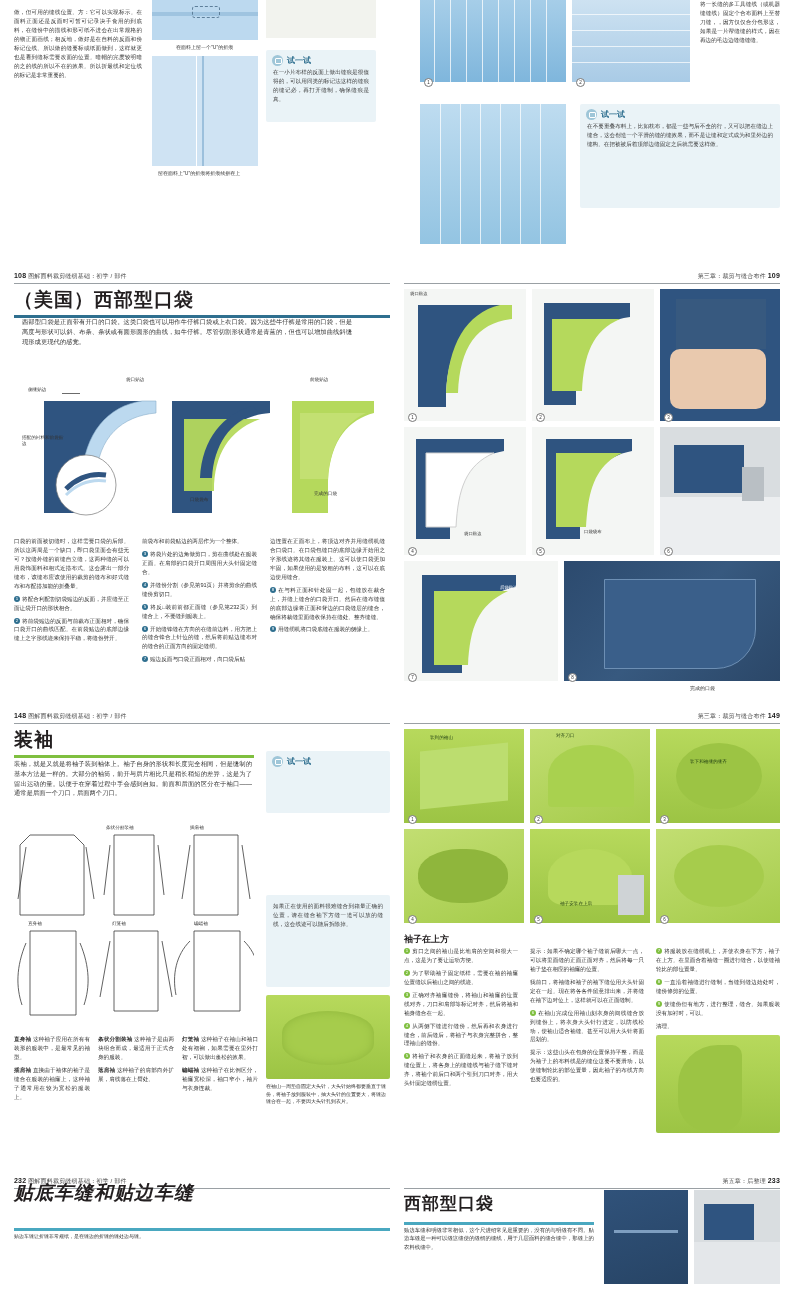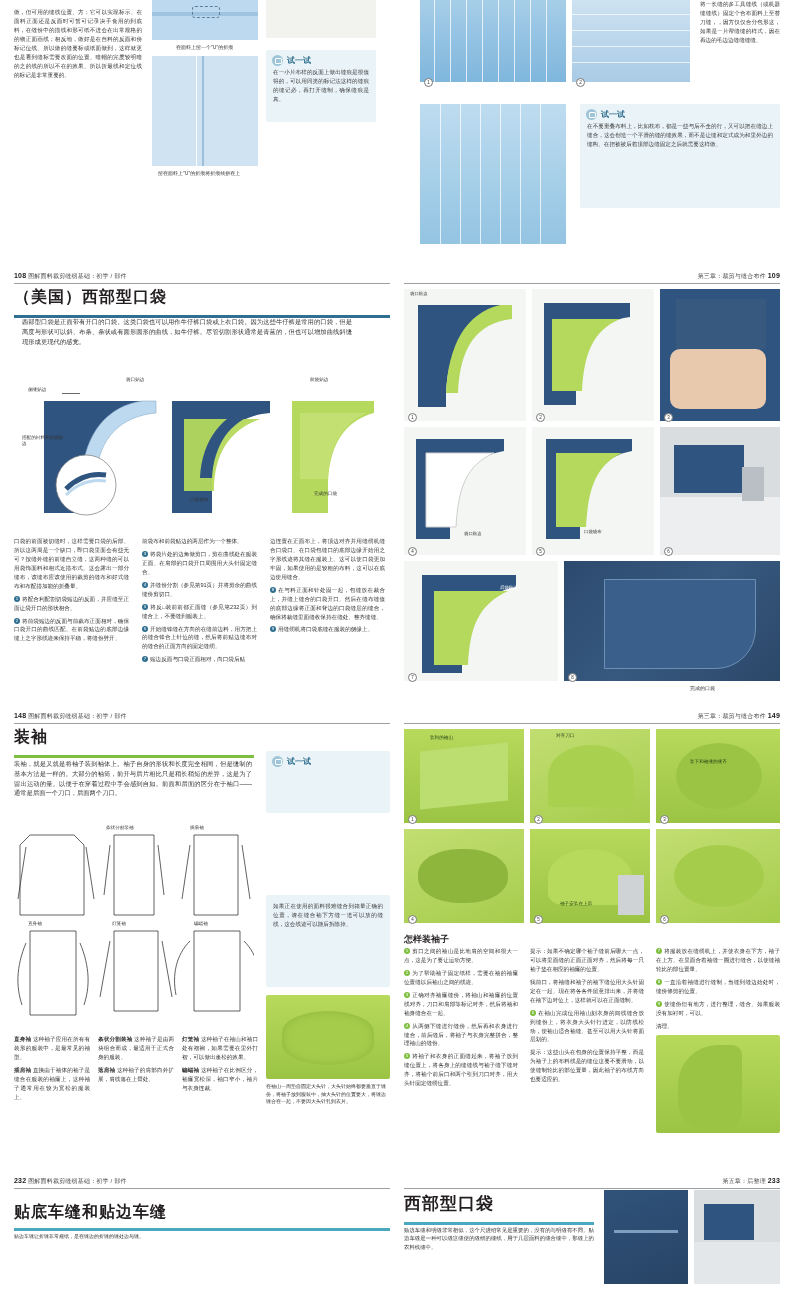--- a/index.html
+++ b/index.html
@@ -8,21 +8,21 @@
 
   
   .spread{position:relative;width:790px;background:#fff;}
 
   .hdr{font-size:6px;color:#4a4a4a;letter-spacing:.2px;}
   .hdr .pg{font-weight:bold;color:#1a1a1a;font-size:7px;}
   .hdr-bar{position:relative;height:12px;border-bottom:1px solid #9aa0a4;}
   .hdr-bar .left{position:absolute;left:0;bottom:2px;}
   .hdr-bar .right{position:absolute;right:0;bottom:2px;}
 
-  h1.title{font-size:16px;font-weight:bold;margin:0;letter-spacing:1px;}
+  h1.title{font-size:19px;font-weight:bold;margin:0;letter-spacing:1px;}
   .rule-accent{height:3px;background:#2f6f8f;margin-top:4px;}
   .rule-accent.green{background:#7fbf3f;}
   .rule-accent.teal{background:#4aa8c0;}
 
   .intro{font-size:6.3px;line-height:1.55;color:#333;text-align:justify;}
   .body-col{font-size:5.6px;line-height:1.6;color:#333;text-align:justify;}
   .body-col p{margin:0 0 4px 0;}
   .num{display:inline-block;width:6px;height:6px;border-radius:50%;background:#2f6f8f;color:#fff;font-size:4.4px;line-height:6px;text-align:center;margin-right:2px;vertical-align:1px;}
 
   .tip{background:#eaf3f7;border-radius:2px;position:relative;}
@@ -342,21 +342,21 @@
       <div style="position:absolute;left:88px;top:46px;width:26px;height:40px;background:#cfd3d6;"></div>
     </div>
     <div class="ph-badge" style="left:534px;top:210px;">5</div>
     <div class="lbl" style="left:560px;top:196px;color:#1f3d12;">袖子安装在上后</div>
 
     <div class="photo greenfab2" style="left:656px;top:124px;width:124px;height:94px;">
       <div style="position:absolute;left:18px;top:16px;width:90px;height:62px;border-radius:50%;background:#a6cc4c;"></div>
     </div>
     <div class="ph-badge" style="left:660px;top:210px;">6</div>
 
-    <h2 style="position:absolute;left:404px;top:228px;font-size:9px;font-weight:bold;margin:0;">怎样装袖子</h2>
+    <h2 style="position:absolute;left:404px;top:228px;font-size:9px;font-weight:bold;margin:0;">袖子在上方</h2>
 
     <div class="body-col" style="position:absolute;left:404px;top:242px;width:114px;">
       <p><span class="num" style="background:#7fbf3f">1</span><span>剪口之间的袖山是比地肩的空间和很大一点，这是为了要让运动方便。</span></p>
       <p><span class="num" style="background:#7fbf3f">2</span><span>为了帮助袖子固定纸样，需要在袖的袖窿位置缝以后袖山之间的线迹。</span></p>
       <p><span class="num" style="background:#7fbf3f">3</span><span>正确对齐袖窿缝份，将袖山和袖窿的位置线对齐，刀口和肩部等标记对齐，然后将袖和袖身缝合在一起。</span></p>
       <p><span class="num" style="background:#7fbf3f">4</span><span>从两侧下缝进行缝份，然后再和衣身进行缝合，前后缝后，将袖子与衣身完整拼合，整理袖山的缝份。</span></p>
       <p><span class="num" style="background:#7fbf3f">5</span><span>将袖子和衣身的正面缝起来，将袖子放到缝位置上，将各身上的缝缝线与袖子缝下缝对齐，将袖个前后口和两个引到刀口对齐，用大头针固定缝纫位置。</span></p>
     </div>
     <div class="body-col" style="position:absolute;left:530px;top:242px;width:114px;">
       <p><span>提示：如果不确定哪个袖子缝前后哪大一点，可以将里面缝的正面正面对齐，然后将每一只袖子垫在相应的袖窿的位置。</span></p>
@@ -377,21 +377,21 @@
   </div>
 
   <div class="spread" style="height:120px;">
     <div class="hdr-bar" style="position:absolute;left:14px;top:6px;width:376px;">
       <span class="left hdr"><span class="pg">232</span> <span>图解面料裁剪缝纫基础：初学 / 部件</span></span>
     </div>
     <div class="hdr-bar" style="position:absolute;left:404px;top:6px;width:376px;">
       <span class="right hdr"><span>第五章：后整理</span> <span class="pg">233</span></span>
     </div>
 
-    <h1 class="title" style="position:absolute;left:14px;top:32px;">贴底车缝和贴边车缝</h1>
+    <h1 class="title" style="position:absolute;left:14px;top:10px;font-style:italic;">贴底车缝和贴边车缝</h1>
     <div class="rule-accent teal" style="position:absolute;left:14px;top:54px;width:376px;"></div>
     <div class="body-col" style="position:absolute;left:14px;top:62px;width:376px;font-size:5px;">
       <span>贴边车缝让折缝非常规纸，是在缝边的折缝的缝处边与缝。</span>
     </div>
 
     <h1 class="title" style="position:absolute;left:404px;top:22px;font-size:17px;">西部型口袋</h1>
     <div class="rule-accent teal" style="position:absolute;left:404px;top:48px;width:190px;"></div>
     <div class="intro" style="position:absolute;left:404px;top:56px;width:190px;font-size:5.4px;">贴边车缝和明缝非常相似，这个尺进绍常见是重要的，没有的与明缝有不同。贴边车缝是一种可以缝这缝使的缝纫的缝线，用于几层面料的缝合缝中，那缝上的衣料线缝中。</div>
 
     <div class="photo denim2" style="left:604px;top:20px;width:84px;height:94px;">

